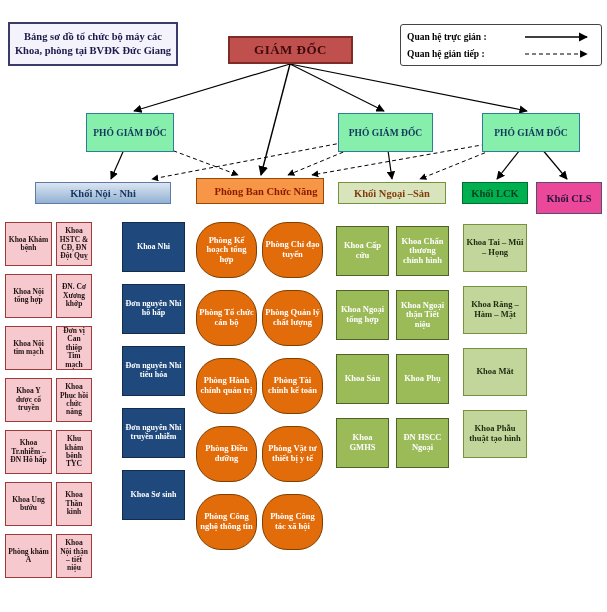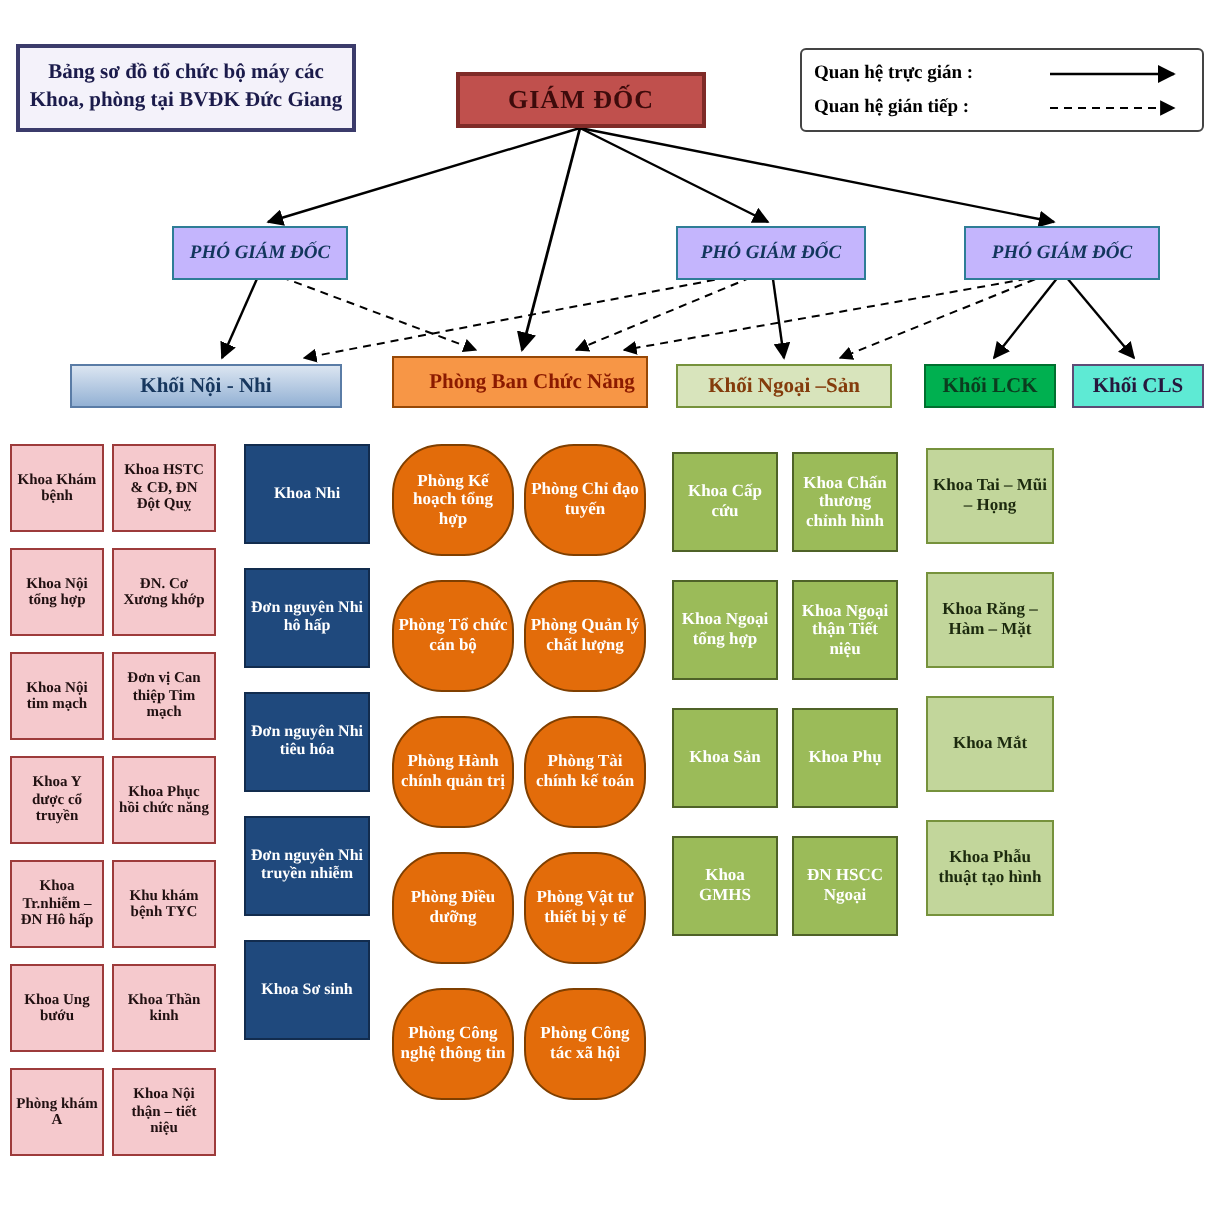--- a/index.html
+++ b/index.html
@@ -17,55 +17,55 @@
     background:#c0504d; border:2px solid #7f2b28; color:#3d0b0b;
     display:flex; align-items:center; justify-content:center;
     font-weight:bold; font-size:13px; letter-spacing:.5px; }
 
   .legend { position:absolute; left:400px; top:24px; width:202px; height:42px;
     border:1px solid #444; border-radius:3px; padding:3px 6px;
     display:flex; flex-direction:column; justify-content:space-around; }
   .legend-row { display:flex; align-items:center; justify-content:space-between; }
   .legend-row span { font-weight:bold; font-size:9.5px; color:#000; }
 
-  .deputy { position:absolute; top:113px; height:27px;
-    background:#c4b5fd; border:1.5px solid #2e7d96; color:#12365c;
+  .deputy { position:absolute; top:113px; height:39px;
+    background:#86efac; border:1.5px solid #2e7d96; color:#12365c;
     display:flex; align-items:center; justify-content:center;
-    font-weight:bold; font-size:9.5px;font-style:italic; }
+    font-weight:bold; font-size:9.5px; }
   #deputy-1 { left:86px;  width:88px; }
   #deputy-2 { left:338px; width:95px; }
   #deputy-3 { left:482px; width:98px; }
 
   .hdr { position:absolute; display:flex; align-items:center; justify-content:center;
     font-weight:bold; font-size:10.5px; text-align:center; border:1px solid; }
   #hdr-noinhi   { left:35px;  top:182px; width:136px; height:22px;
     background:linear-gradient(#dbe5f1,#93b1d4); color:#17375e; border-color:#5a7ca6; }
   #hdr-phongban { left:196px; top:178px; width:128px; height:26px;
     background:#f79646; color:#8b1a00; border-color:#974806;padding-left:12px; }
   #hdr-ngoaisan { left:338px; top:182px; width:108px; height:22px;
     background:#d8e4bc; color:#843c0c; border-color:#76923c; }
   #hdr-lck      { left:462px; top:182px; width:66px; height:22px;
     background:#00b050; color:#0b3d1f; border-color:#00702f; }
-  #hdr-cls      { left:536px; top:182px; width:66px; height:22px;
-    background:#5eead4; color:#26173d; border-color:#5d4b75; }
+  #hdr-cls      { left:536px; top:182px; width:66px; height:32px;
+    background:#ec4899; color:#26173d; border-color:#5d4b75; }
 
   .col { position:absolute; display:flex; flex-direction:column; }
   .col .box { width:100%; display:flex; align-items:center; justify-content:center;
     text-align:center; border:1px solid; line-height:1.12; padding:1px 2px;
     font-weight:bold; }
 
   .col.pink   { gap:8px; }  .col.pink .box   { height:44px; background:#f5c9cd; border-color:#9d3b3b; color:#201011; font-size:7.5px; }
   .col.navy   { gap:12px; } .col.navy .box   { height:50px; background:#1f497d; border-color:#122c4e; color:#ffffff; font-size:8px; }
   .col.orange { gap:12px; } .col.orange .box { height:56px; background:#e36c0a; border-color:#7f3f00; color:#ffffff; font-size:8.5px;border-radius:25px; }
   .col.green  { gap:14px; } .col.green .box  { height:50px; background:#9bbb59; border-color:#4f6228; color:#ffffff; font-size:8.5px; }
   .col.ltgreen{ gap:14px; } .col.ltgreen .box{ height:48px; background:#c2d69b; border-color:#76923c; color:#1c2a0e; font-size:8.5px; }
   .col.purple { gap:7px; }  .col.purple .box { height:34px; background:#b3a2c7; border-color:#5d4b75; color:#1d1230; font-size:8.5px; }
 
   #col-pink-1   { left:5px;   top:222px; width:47px; }
-  #col-pink-2   { left:56px;  top:222px; width:52px; }
+  #col-pink-2   { left:56px;  top:222px; width:36px; }
   #col-navy     { left:122px; top:222px; width:63px; }
   #col-orange-1 { left:196px; top:222px; width:61px; }
   #col-orange-2 { left:262px; top:222px; width:61px; }
   #col-green-1  { left:336px; top:226px; width:53px; }
   #col-green-2  { left:396px; top:226px; width:53px; }
   #col-lck      { left:463px; top:224px; width:64px; }
   #col-cls      { left:538px; top:224px; width:63px; }
 </style>
 </head>
 <body>

